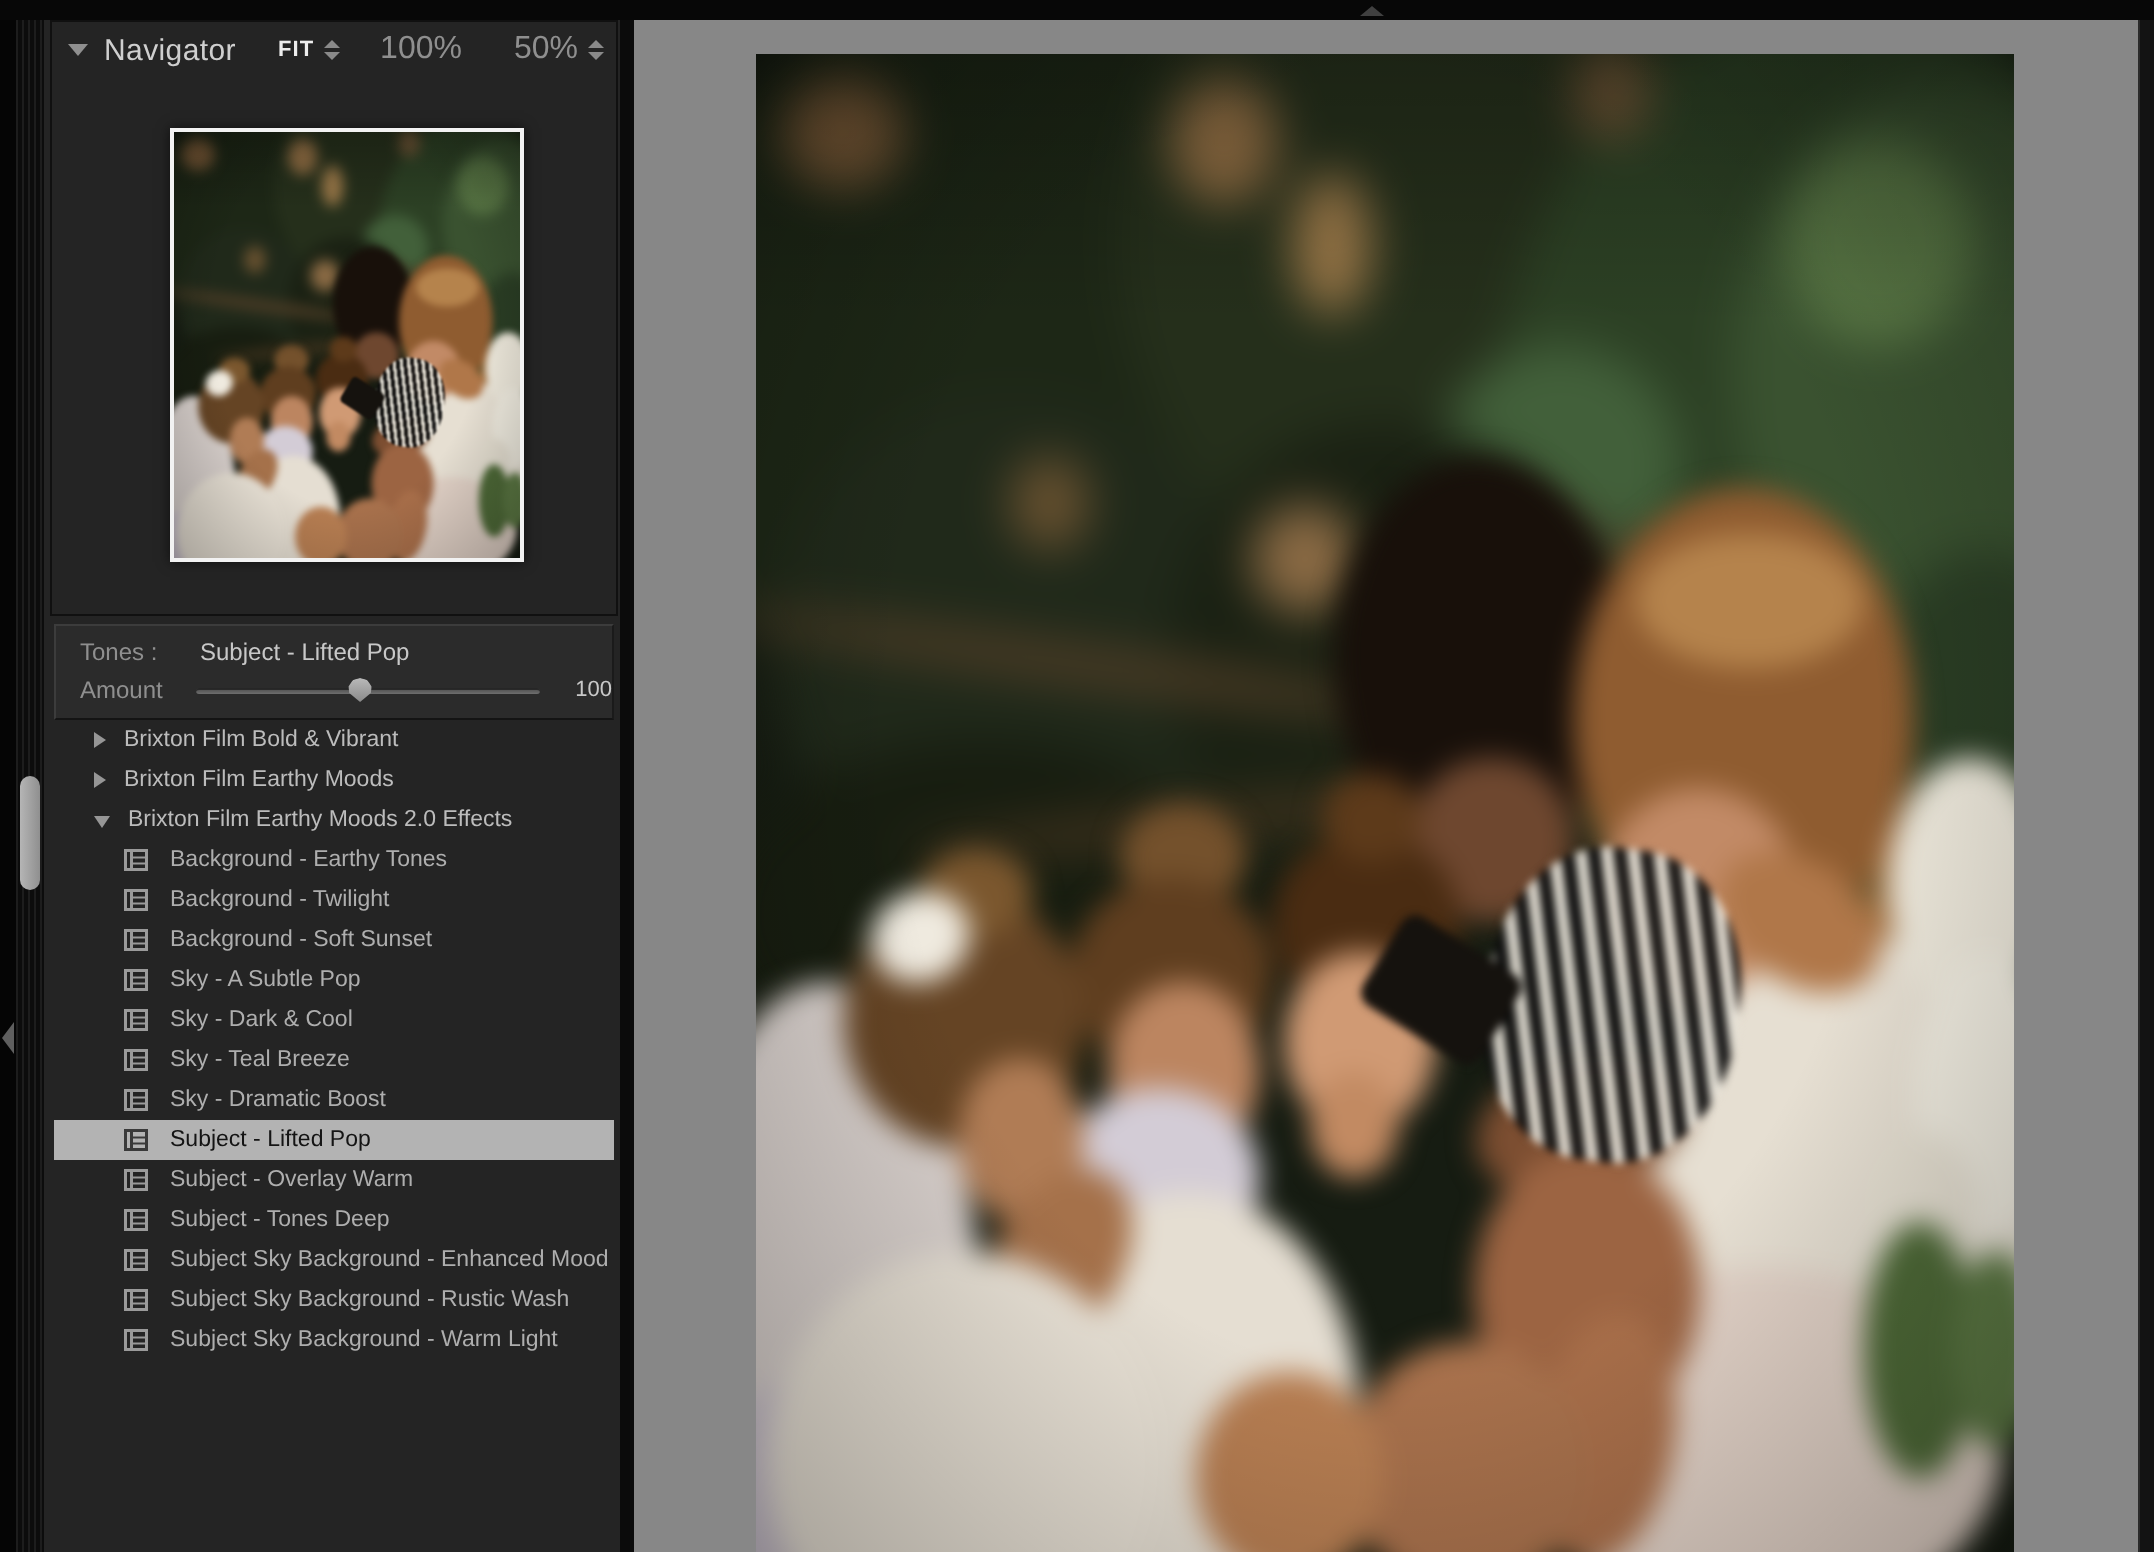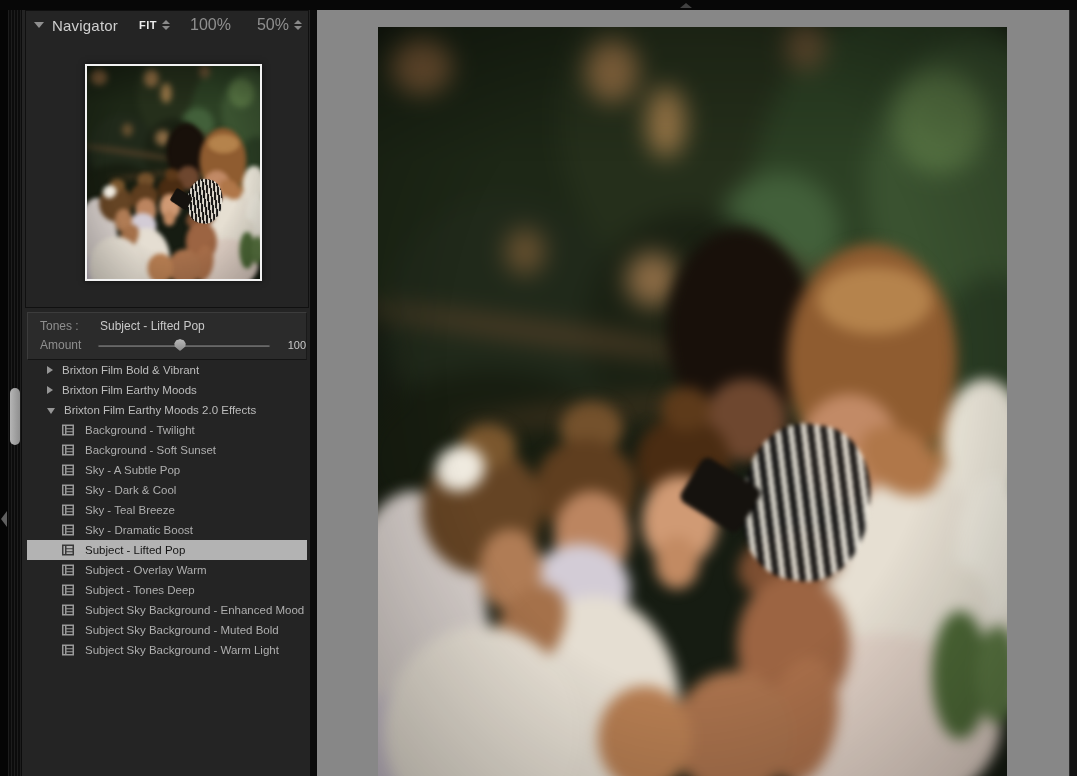--- a/index.html
+++ b/index.html
@@ -280,20 +280,31 @@
       </div>
       <div class="row preset">
         <span class="icon">
           <svg width="12" height="12" viewBox="0 0 12 12" fill="none">
             <rect x="0.75" y="1.25" width="10.5" height="9.5" stroke="#9a9a9a" stroke-width="1.5"></rect>
             <line x1="3.75" y1="1" x2="3.75" y2="11" stroke="#9a9a9a" stroke-width="1.5"></line>
             <line x1="3.5" y1="4.75" x2="11.5" y2="4.75" stroke="#9a9a9a" stroke-width="1"></line>
             <line x1="3.5" y1="7.75" x2="11.5" y2="7.75" stroke="#9a9a9a" stroke-width="1"></line>
           </svg>
         </span>
+        <span class="label">Background - Earthy Tones</span>
+      </div>
+      <div class="row preset">
+        <span class="icon">
+          <svg width="12" height="12" viewBox="0 0 12 12" fill="none">
+            <rect x="0.75" y="1.25" width="10.5" height="9.5" stroke="#9a9a9a" stroke-width="1.5"></rect>
+            <line x1="3.75" y1="1" x2="3.75" y2="11" stroke="#9a9a9a" stroke-width="1.5"></line>
+            <line x1="3.5" y1="4.75" x2="11.5" y2="4.75" stroke="#9a9a9a" stroke-width="1"></line>
+            <line x1="3.5" y1="7.75" x2="11.5" y2="7.75" stroke="#9a9a9a" stroke-width="1"></line>
+          </svg>
+        </span>
         <span class="label">Background - Twilight</span>
       </div>
       <div class="row preset">
         <span class="icon">
           <svg width="12" height="12" viewBox="0 0 12 12" fill="none">
             <rect x="0.75" y="1.25" width="10.5" height="9.5" stroke="#9a9a9a" stroke-width="1.5"></rect>
             <line x1="3.75" y1="1" x2="3.75" y2="11" stroke="#9a9a9a" stroke-width="1.5"></line>
             <line x1="3.5" y1="4.75" x2="11.5" y2="4.75" stroke="#9a9a9a" stroke-width="1"></line>
             <line x1="3.5" y1="7.75" x2="11.5" y2="7.75" stroke="#9a9a9a" stroke-width="1"></line>
           </svg>
@@ -390,21 +401,21 @@
       </div>
       <div class="row preset">
         <span class="icon">
           <svg width="12" height="12" viewBox="0 0 12 12" fill="none">
             <rect x="0.75" y="1.25" width="10.5" height="9.5" stroke="#9a9a9a" stroke-width="1.5"></rect>
             <line x1="3.75" y1="1" x2="3.75" y2="11" stroke="#9a9a9a" stroke-width="1.5"></line>
             <line x1="3.5" y1="4.75" x2="11.5" y2="4.75" stroke="#9a9a9a" stroke-width="1"></line>
             <line x1="3.5" y1="7.75" x2="11.5" y2="7.75" stroke="#9a9a9a" stroke-width="1"></line>
           </svg>
         </span>
-        <span class="label">Subject Sky Background - Muted Bold</span>
+        <span class="label">Subject Sky Background - Rustic Wash</span>
       </div>
       <div class="row preset">
         <span class="icon">
           <svg width="12" height="12" viewBox="0 0 12 12" fill="none">
             <rect x="0.75" y="1.25" width="10.5" height="9.5" stroke="#9a9a9a" stroke-width="1.5"></rect>
             <line x1="3.75" y1="1" x2="3.75" y2="11" stroke="#9a9a9a" stroke-width="1.5"></line>
             <line x1="3.5" y1="4.75" x2="11.5" y2="4.75" stroke="#9a9a9a" stroke-width="1"></line>
             <line x1="3.5" y1="7.75" x2="11.5" y2="7.75" stroke="#9a9a9a" stroke-width="1"></line>
           </svg>
         </span>

